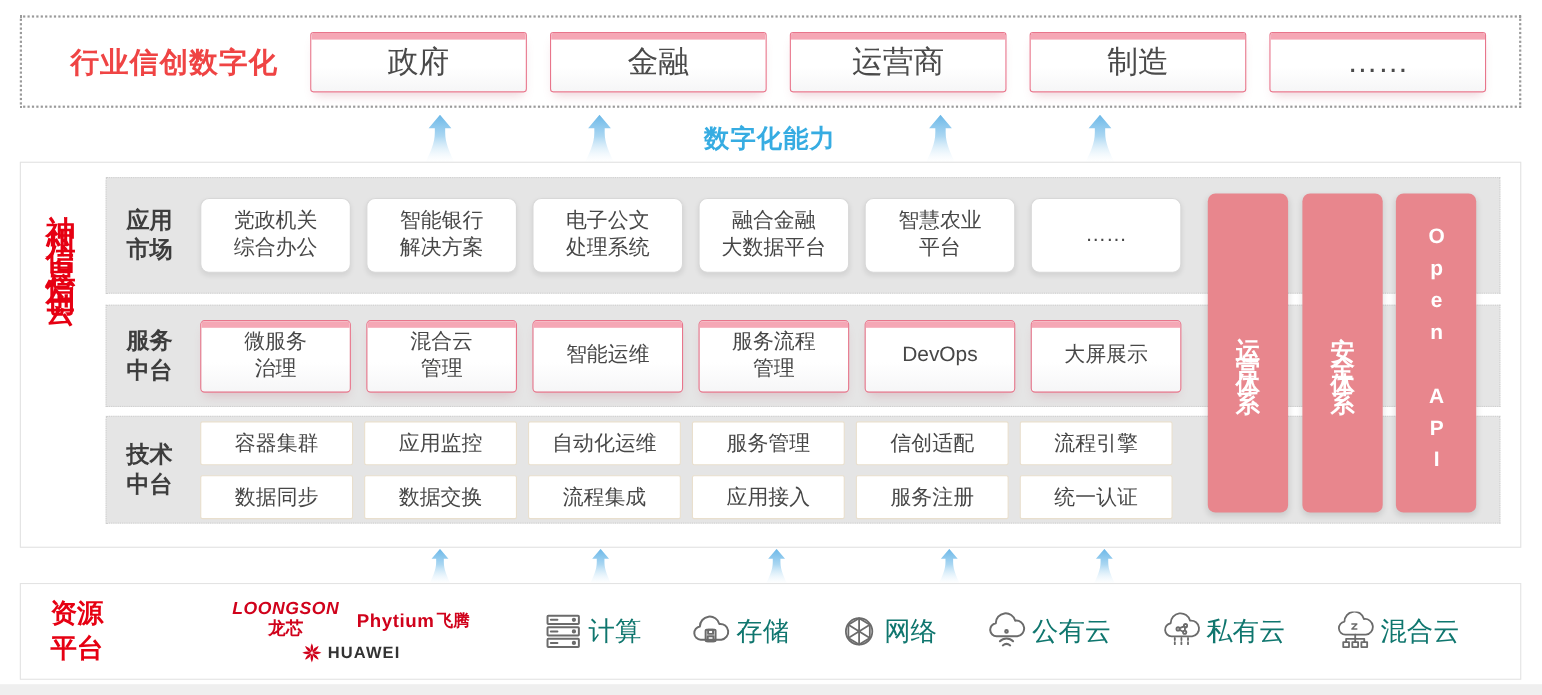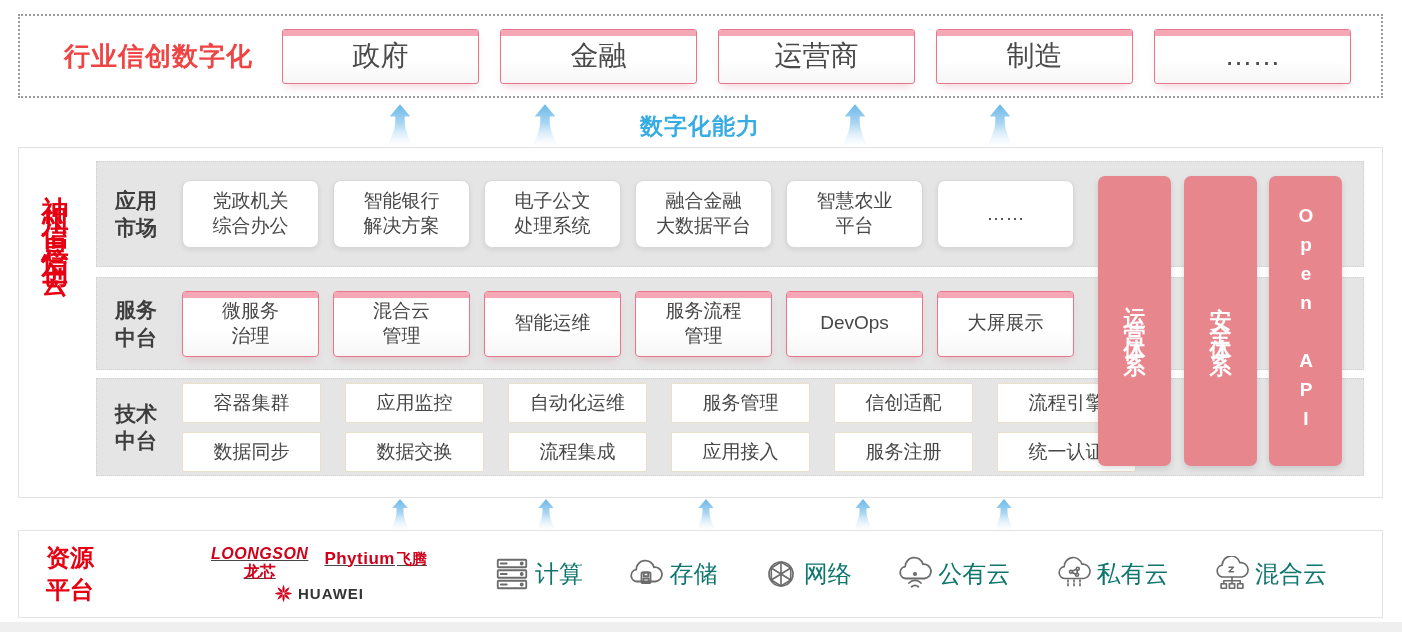--- a/index.html
+++ b/index.html
@@ -64,21 +64,21 @@
     align-items:center;justify-content:center;text-align:center;
     font-size:19px;color:#474747;line-height:1.3;
   }
   .box-plain{
     height:68px;background:#fff;border:1px solid #d8d8d8;border-radius:8px;
     box-shadow:0 2px 5px rgba(0,0,0,.08);
   }
   .box-capped{height:66px;}
   .boxes .cap-box.box-capped{border-radius:4px;}
   .tech-col{display:flex;flex-direction:column;gap:9px;}
-  .tech-line{display:flex;gap:24px;}
+  .tech-line{display:flex;gap:10px;}
   .box-tech{
     width:137px;height:38px;background:#fff;border:1px solid #e9dfcd;border-radius:2px;
     display:flex;align-items:center;justify-content:center;font-size:19px;color:#474747;
   }
   .vbar{
     position:absolute;top:28px;height:290px;width:73px;background:#e8868d;border-radius:7px;
     display:flex;align-items:center;justify-content:center;
     writing-mode:vertical-rl;text-orientation:upright;
     color:#fff;font-weight:bold;font-size:22px;letter-spacing:16px;
     box-shadow:0 3px 6px rgba(0,0,0,.12);
@@ -87,21 +87,21 @@
   
   .resources{
     position:absolute;left:18px;top:530px;width:1365px;height:88px;
     border:1px solid #e3e3e3;box-sizing:border-box;background:#fff;
     display:flex;align-items:center;
   }
   .res-label{
     margin-left:27px;width:58px;font-size:24px;font-weight:bold;color:#e60012;line-height:1.35;flex:0 0 auto;
   }
   .vendors{margin-left:100px;width:230px;flex:0 0 auto;display:flex;flex-direction:column;align-items:center;gap:4px;}
-  .vendor-row{display:flex;gap:16px;align-items:flex-start;text-decoration:underline;}
+  .vendor-row{display:flex;gap:16px;align-items:center;}
   .vendor{display:flex;flex-direction:column;align-items:center;line-height:1;}
   .vendor-name{font-size:16px;font-weight:bold;font-style:italic;color:#d0021b;letter-spacing:.5px;}
   .vendor-sub{font-size:16px;font-weight:bold;color:#d0021b;margin-top:2px;}
   .vendor.phytium{flex-direction:row;align-items:center;gap:2px;margin-top:4px;}
   .vendor.phytium .vendor-name{font-style:normal;font-size:17px;}
   .vendor.phytium .vendor-sub{font-size:15px;margin-top:0;}
   .vendor.huawei{flex-direction:row;align-items:center;gap:5px;}
   .huawei-name{font-size:15px;font-weight:bold;color:#333;letter-spacing:1px;}
   .res-items{flex:1;display:flex;justify-content:space-between;margin:0 55px 0 60px;align-items:center;}
   .res-item{display:flex;align-items:center;gap:5px;}

